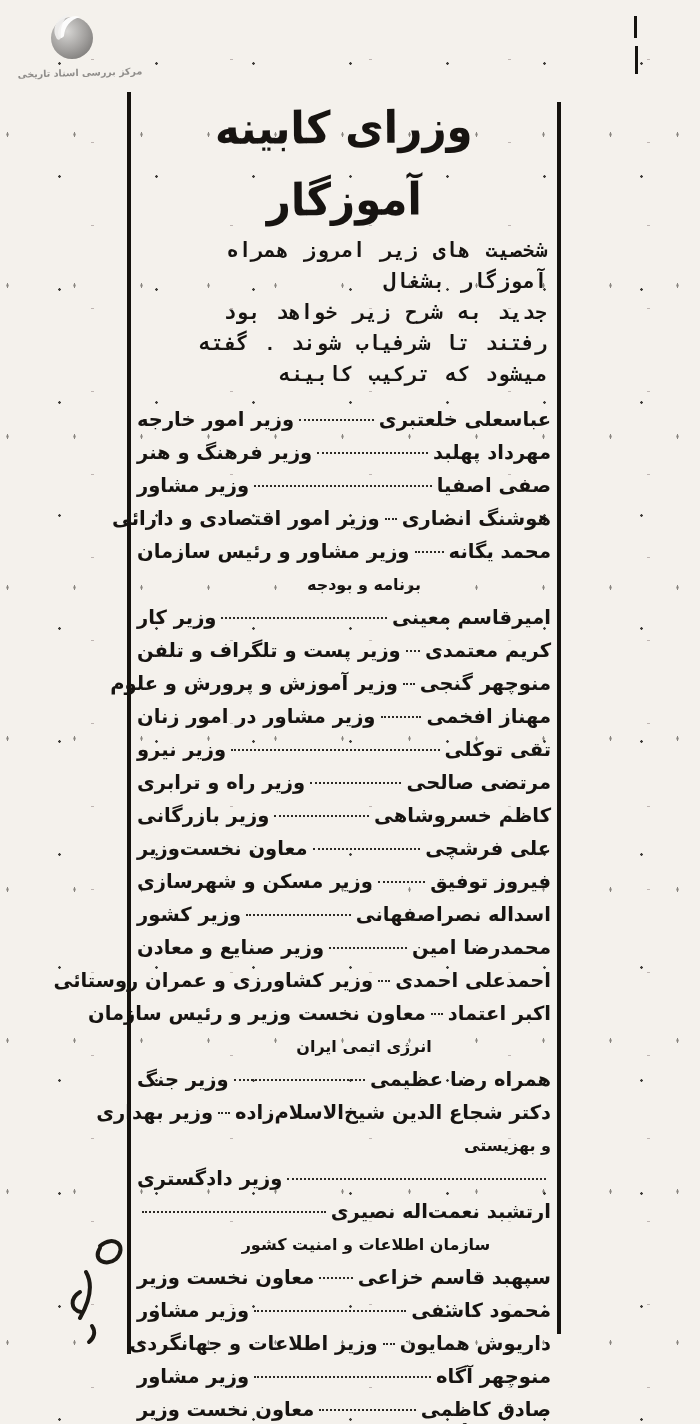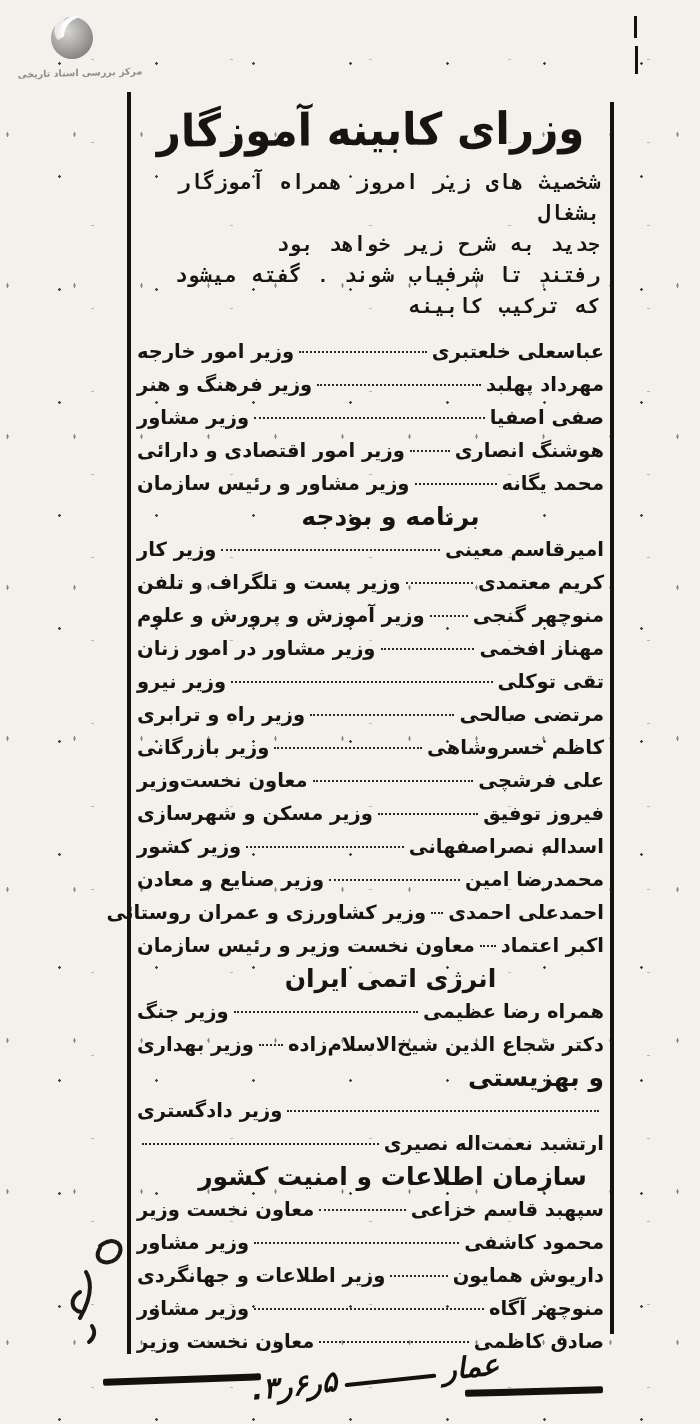--- a/index.html
+++ b/index.html
@@ -16,34 +16,34 @@
     color:#171411;
   }
   
   .wm{position:absolute;left:16px;top:12px;width:128px;text-align:center;}
   .wm-text{margin-top:1px;font-size:9.5px;font-weight:700;color:#8f8d8a;transform:rotate(-1.5deg);letter-spacing:.3px;}
   
   .tick{position:absolute;background:#15130f;width:3px;}
   .tick1{left:634px;top:16px;height:22px;}
   .tick2{left:635px;top:46px;height:28px;}
   
-  .box{position:absolute;left:128px;top:90px;width:486px;height:1280px;direction:rtl;}
+  .box{position:absolute;left:128px;top:90px;width:433px;height:1280px;direction:rtl;}
   .bl{position:absolute;left:-1px;top:2px;width:4px;height:1262px;background:#15120e;}
   .br{position:absolute;right:0;top:12px;width:4px;height:1232px;background:#15120e;}
   .content{position:absolute;left:7px;right:8px;top:0;}
   .title{
     margin:0;padding-top:6px;text-align:center;
     font-size:42px;font-weight:700;line-height:68px;letter-spacing:-1px;
     transform:scaleY(1.06) rotate(-.4deg);
   }
   .intro{padding:4px 6px 0 4px;font-size:20.5px;font-weight:700;line-height:31px;text-align:right;word-spacing:3px;font-family:Liberation Mono, monospace;}
   .rows{padding:12px 2px 0 2px;}
   .row{display:flex;align-items:baseline;line-height:33px;font-size:19.5px;font-weight:700;white-space:nowrap;}
   .leader{flex:1 1 auto;min-width:12px;border-bottom:2.5px dotted #1c1914;margin:0 5px;transform:translateY(-5px);opacity:.92;}
-  .cont{line-height:33px;font-size:25px;font-weight:700;margin-left:40px;}
+  .cont{line-height:33px;font-size:16px;font-weight:700;margin-left:40px;}
   .cont-center{text-align:center;}
   .cont-left{text-align:center;padding-left:4px;}
   .cont-left-inset{text-align:right;padding-left:74px;}
   
   .bottom{position:relative;height:78px;direction:rtl;}
   .rule{position:absolute;background:#14110d;border-radius:2px;}
   .rule-left{left:-32px;top:18px;width:158px;height:7px;transform:rotate(-2deg);}
   .rule-right{left:330px;top:30px;width:138px;height:7px;transform:rotate(-1.5deg);}
   .hand{
     position:absolute;left:116px;top:2px;display:flex;align-items:flex-start;gap:7px;direction:rtl;

